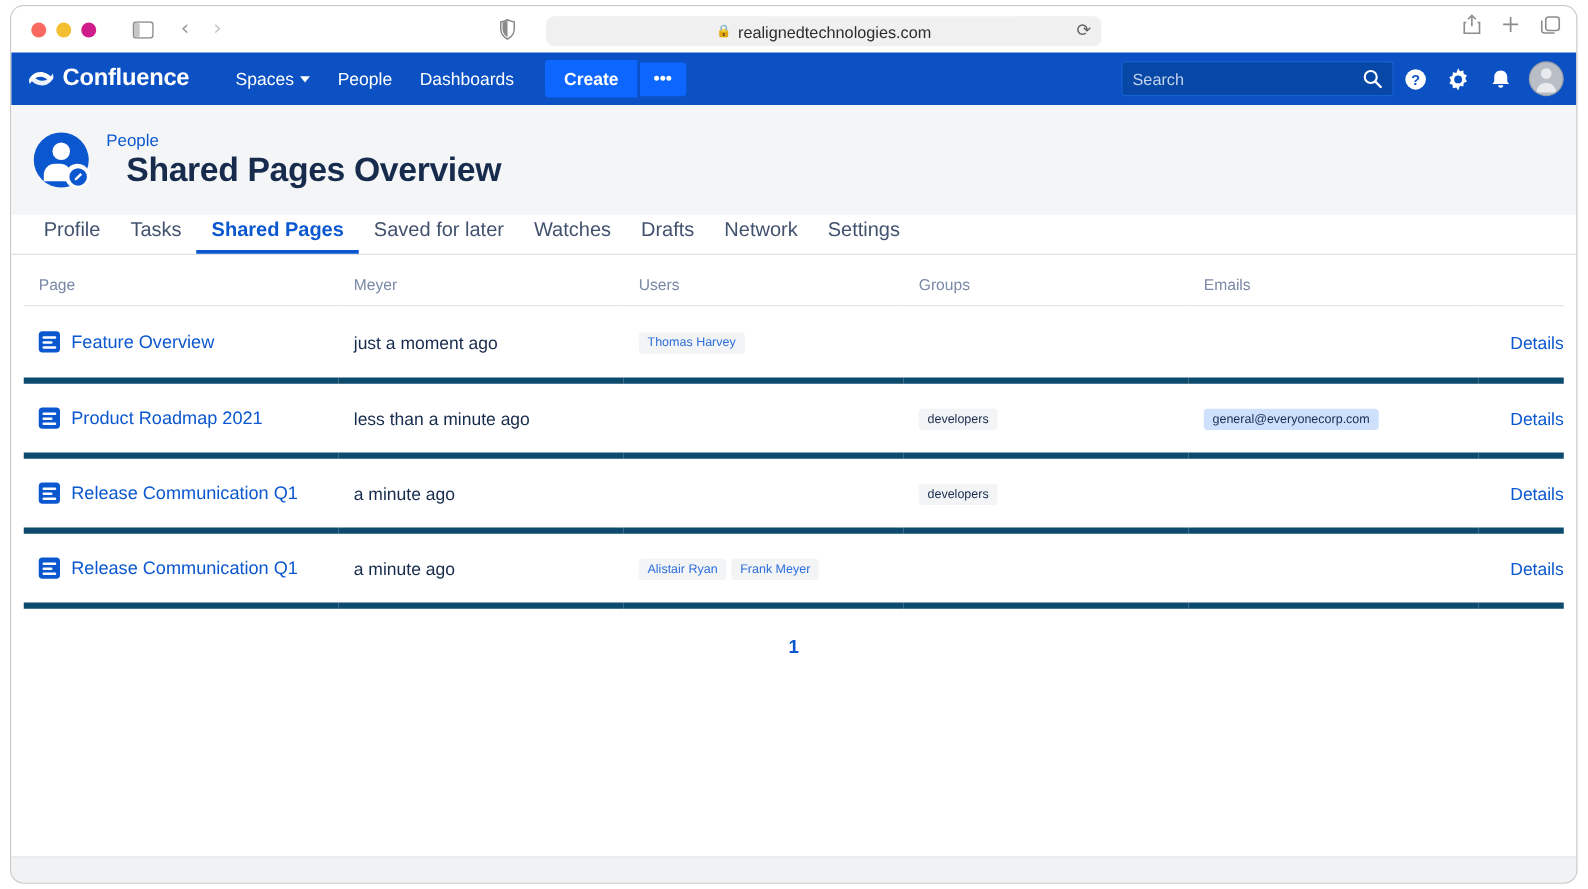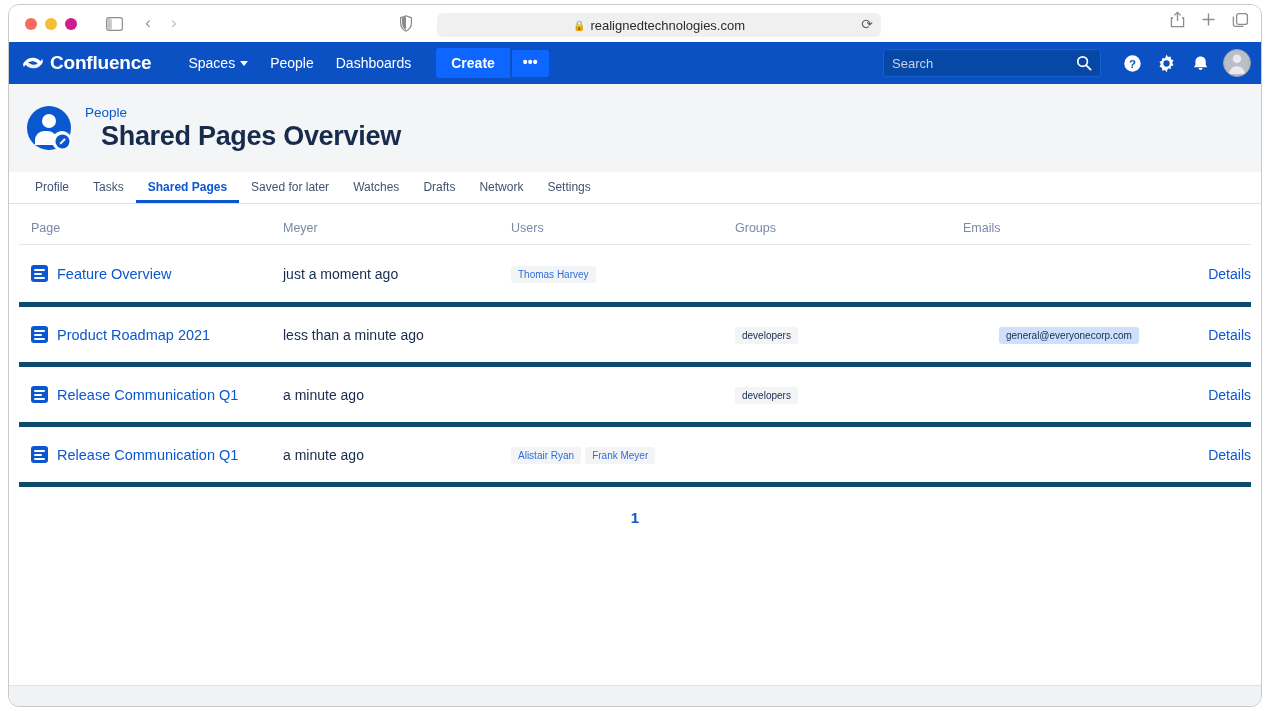--- a/index.html
+++ b/index.html
@@ -113,21 +113,20 @@
     position: absolute; right: 10px; top: 0; height: 42px;
     display: flex; align-items: center; gap: 0;
   }
   .searchbox {
     width: 218px; height: 28px;
     background: #0747a6;
     border: 1px solid #1461d1;
     border-radius: 3px;
     display: flex; align-items: center;
     padding: 0 8px;
-    margin-right: 14px;
     position: relative;
   }
   .searchbox input {
     background: transparent; border: none; outline: none;
     color: #ffffff; font-size: 13px;
     font-family: "Liberation Sans", sans-serif;
     width: 180px;
   }
   .searchbox input::placeholder { color: #c4d4ee; }
   .search-ico { position: absolute; right: 8px; top: 5px; color: #ffffff; }
@@ -187,21 +186,21 @@
   
   .tabs {
     flex: 0 0 32px;
     background: #ffffff;
     border-bottom: 1px solid #dfe1e6;
     display: flex; align-items: flex-end;
     padding-left: 14px;
     gap: 0;
   }
   .tab {
-    font-size: 12px; color: #42526e;
+    font-size: 16px; color: #42526e;
     padding: 0 12px 9px;
     white-space: nowrap;
   }
   .tab.active {
     color: #0b57cf; font-weight: bold;
     box-shadow: inset 0 -3px 0 0 #0b57cf;
   }
 
   
   .content { flex: 1 1 auto; background: #ffffff; position: relative; overflow: hidden; }
@@ -248,21 +247,21 @@
   .chip {
     display: inline-block;
     padding: 3px 7px;
     border-radius: 3px;
     font-size: 10px;
     margin-right: 4px;
     white-space: nowrap;
   }
   .chip-user { background: #f3f4f6; color: #2d6fdb; }
   .chip-group { background: #f3f4f6; color: #172b4d; }
-  .chip-email { background: #cfe0fc; color: #152d52; margin-left: 36px; }
+  .chip-email { background: #cfe0fc; color: #152d52; }
   .details-link { color: #0b57cf; font-size: 14px; }
   td.details-cell { text-align: right; padding-right: 10px; padding-left: 0; }
 
   .pagination {
     text-align: center;
     margin-top: 22px;
     font-size: 15px; font-weight: bold;
     color: #0b57cf;
   }
 

